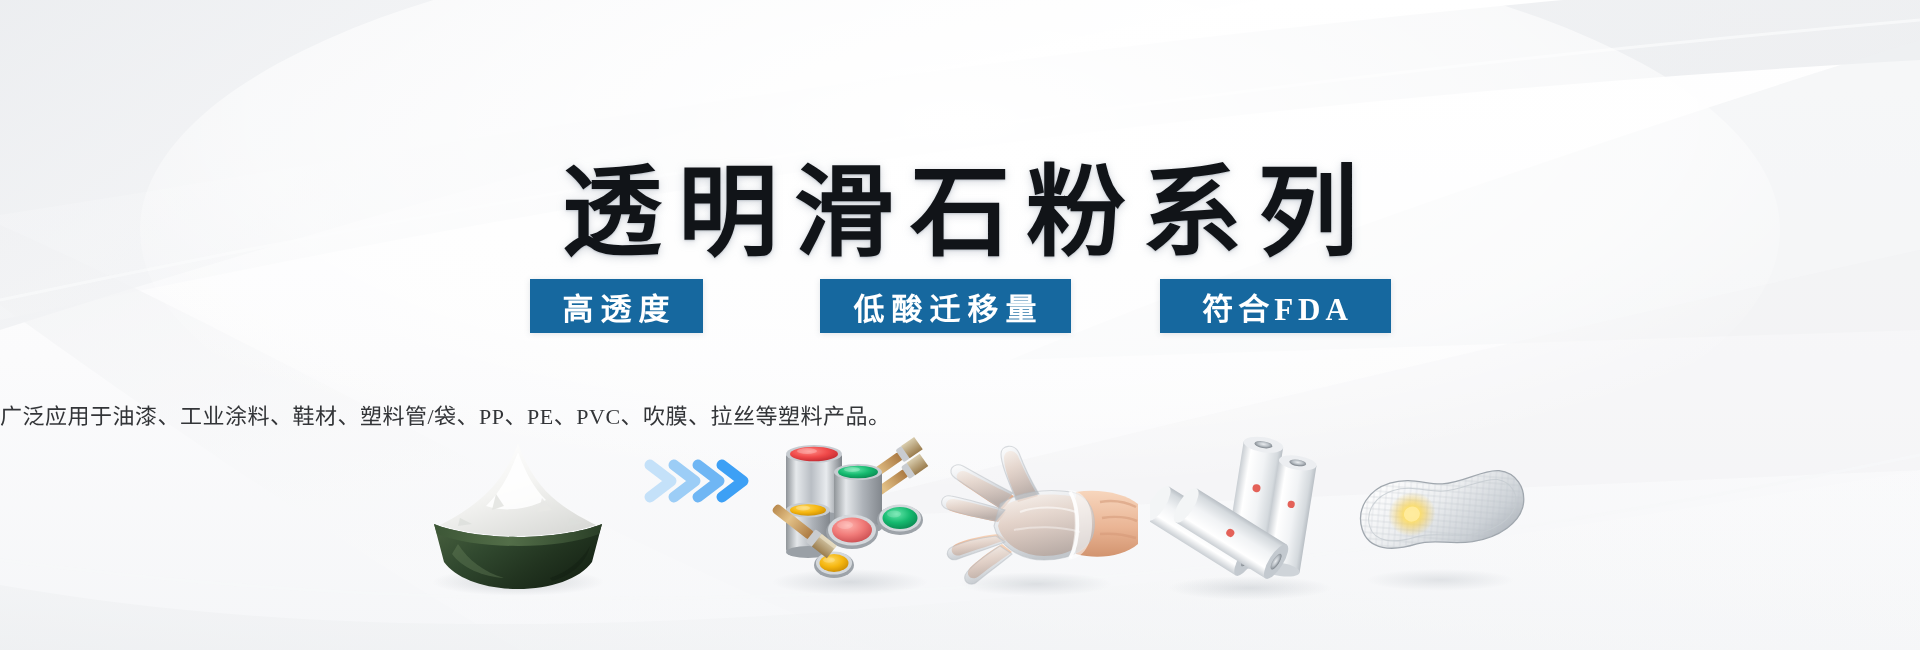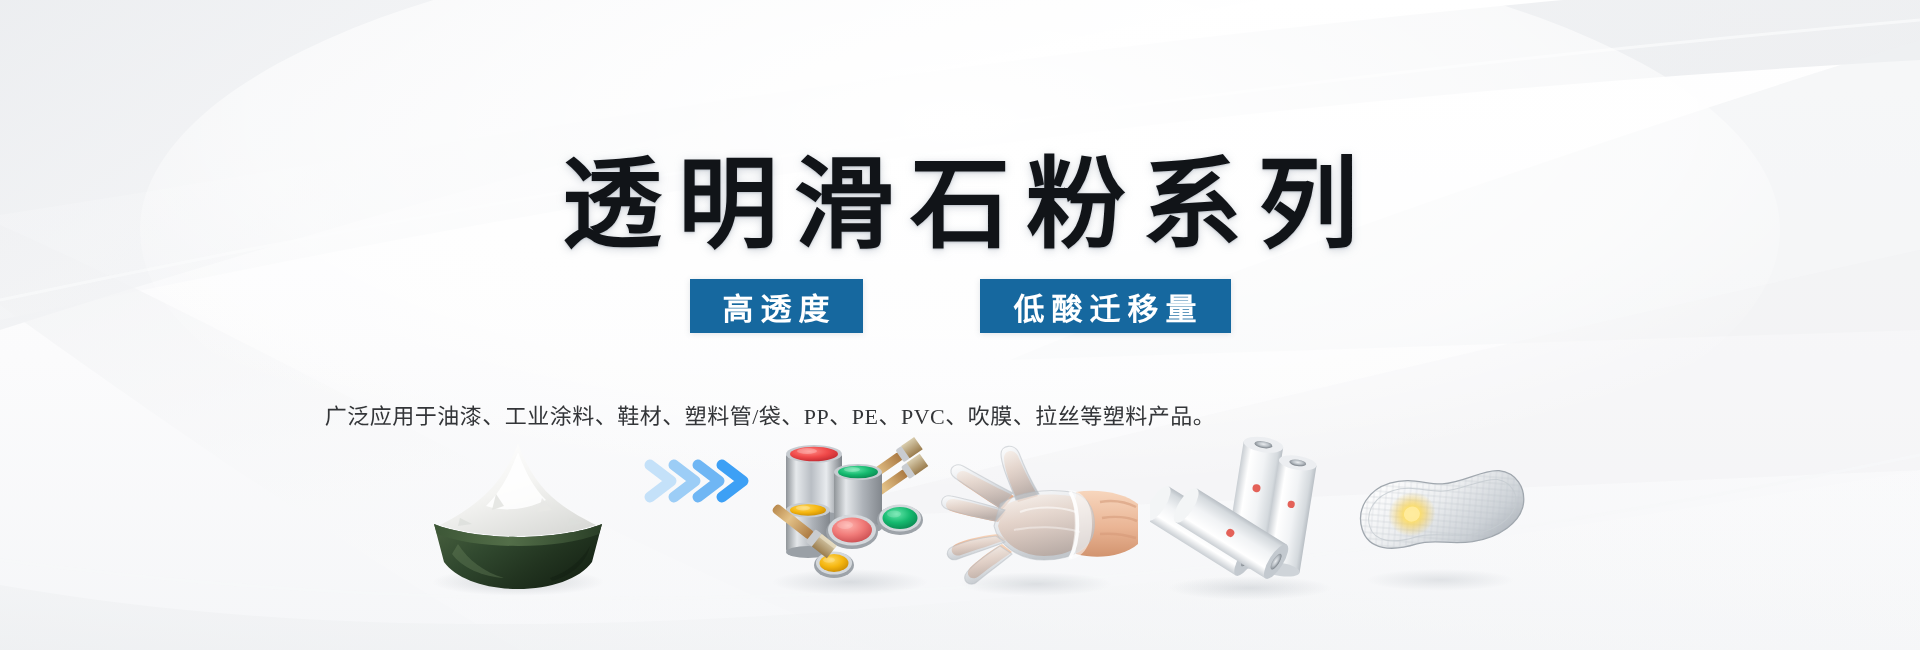--- a/index.html
+++ b/index.html
@@ -13,21 +13,21 @@
     position:relative;width:1920px;height:650px;overflow:hidden;
     background:
       linear-gradient(180deg,#ffffff 0%,#fcfcfd 45%,#f7f8f9 100%);
   }
 
   
   .bg-svg{position:absolute;inset:0;width:1920px;height:650px;display:block;}
 
   
   .title-wrap{
-    position:absolute;left:0;top:84px;width:1920px;text-align:center;
+    position:absolute;left:0;top:92px;width:1920px;text-align:center;
     pointer-events:none;
   }
   .title{
     display:inline-block;
     font-family:"Liberation Serif","DejaVu Serif",serif;
     font-size:100px;line-height:1.1;font-weight:700;
     letter-spacing:16px;
     color:#111418;
     text-indent:16px;
     text-shadow:0 2px 10px rgba(150,160,175,.40), 0 1px 2px rgba(110,120,135,.35);
@@ -52,21 +52,21 @@
     box-sizing:border-box;
     white-space:nowrap;
     box-shadow:0 1px 6px rgba(90,110,130,.18);
   }
   .badge.b1{width:173px;}
   .badge.b2{width:251px;margin-left:28px;}
   .badge.b3{width:231px;letter-spacing:5px;text-indent:5px;}
 
   
   .subtitle-wrap{
-    position:absolute;left:0;top:376px;width:1540px;text-align:center;
+    position:absolute;left:0;top:376px;width:1540px;
   }
   .subtitle{
     display:inline-block;
     font-family:"Liberation Serif","DejaVu Serif",serif;
     font-size:22px;letter-spacing:.5px;color:#333538;font-weight:400;
     white-space:nowrap;
   }
 
   
   .strip{
@@ -145,20 +145,21 @@
     <ellipse cx="960" cy="230" rx="820" ry="300" fill="url(#gCenterGlow)"></ellipse>
   </svg>
 
   <div class="title-wrap">
     <h1 class="title">透明滑石粉系列</h1>
   </div>
 
   <div class="badges">
     <span class="badge b1">高透度</span>
     <span class="badge b2">低酸迁移量</span>
+    <span class="badge b3">符合FDA</span>
   </div>
 
   <div class="subtitle-wrap">
     <p class="subtitle">广泛应用于油漆、工业涂料、鞋材、塑料管/袋、PP、PE、PVC、吹膜、拉丝等塑料产品。</p>
   </div>
 
   <div class="strip">
 
     <div class="item bowl">
       <svg width="230" height="180" viewBox="0 0 230 180" aria-hidden="true">

